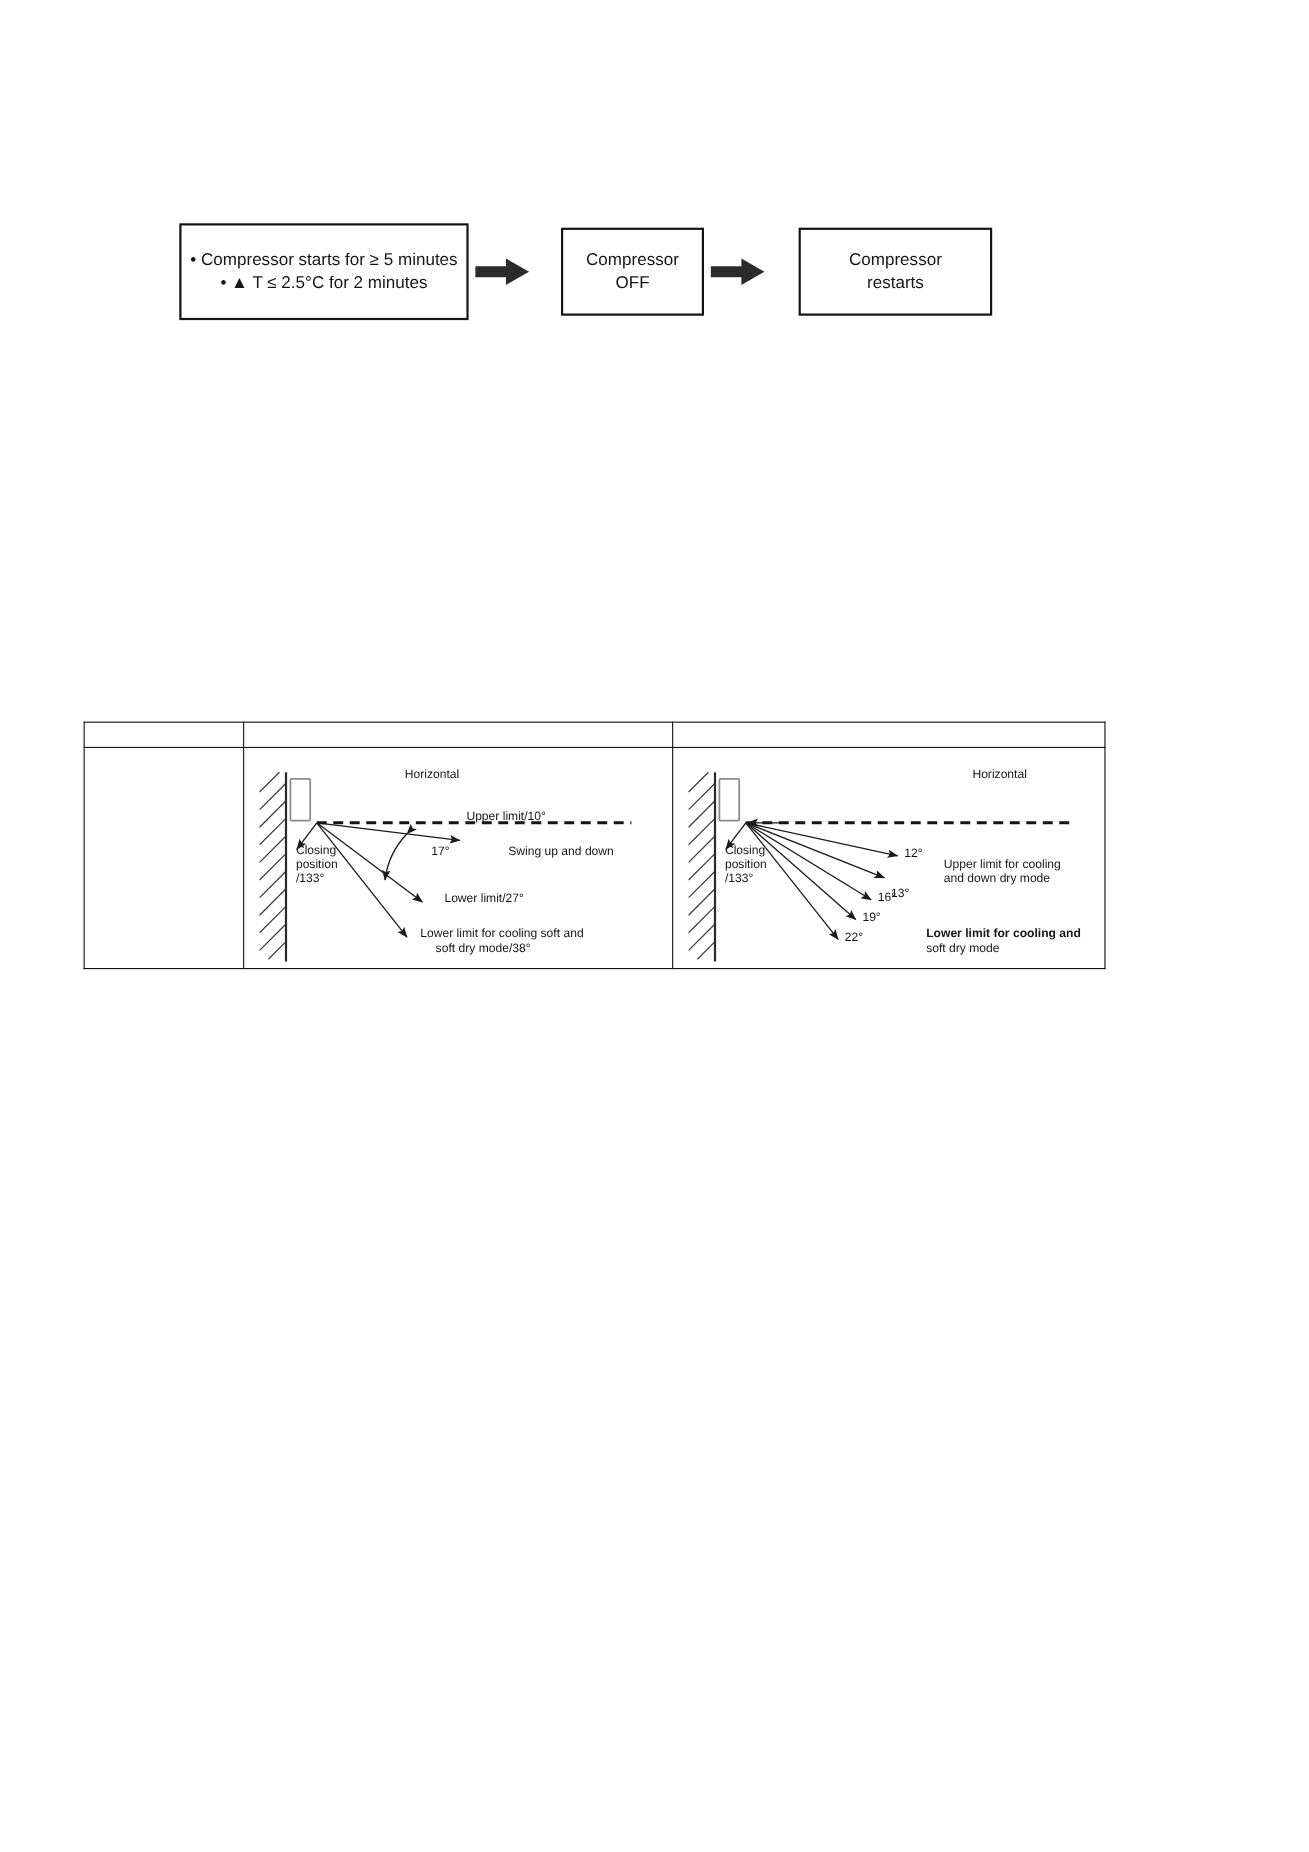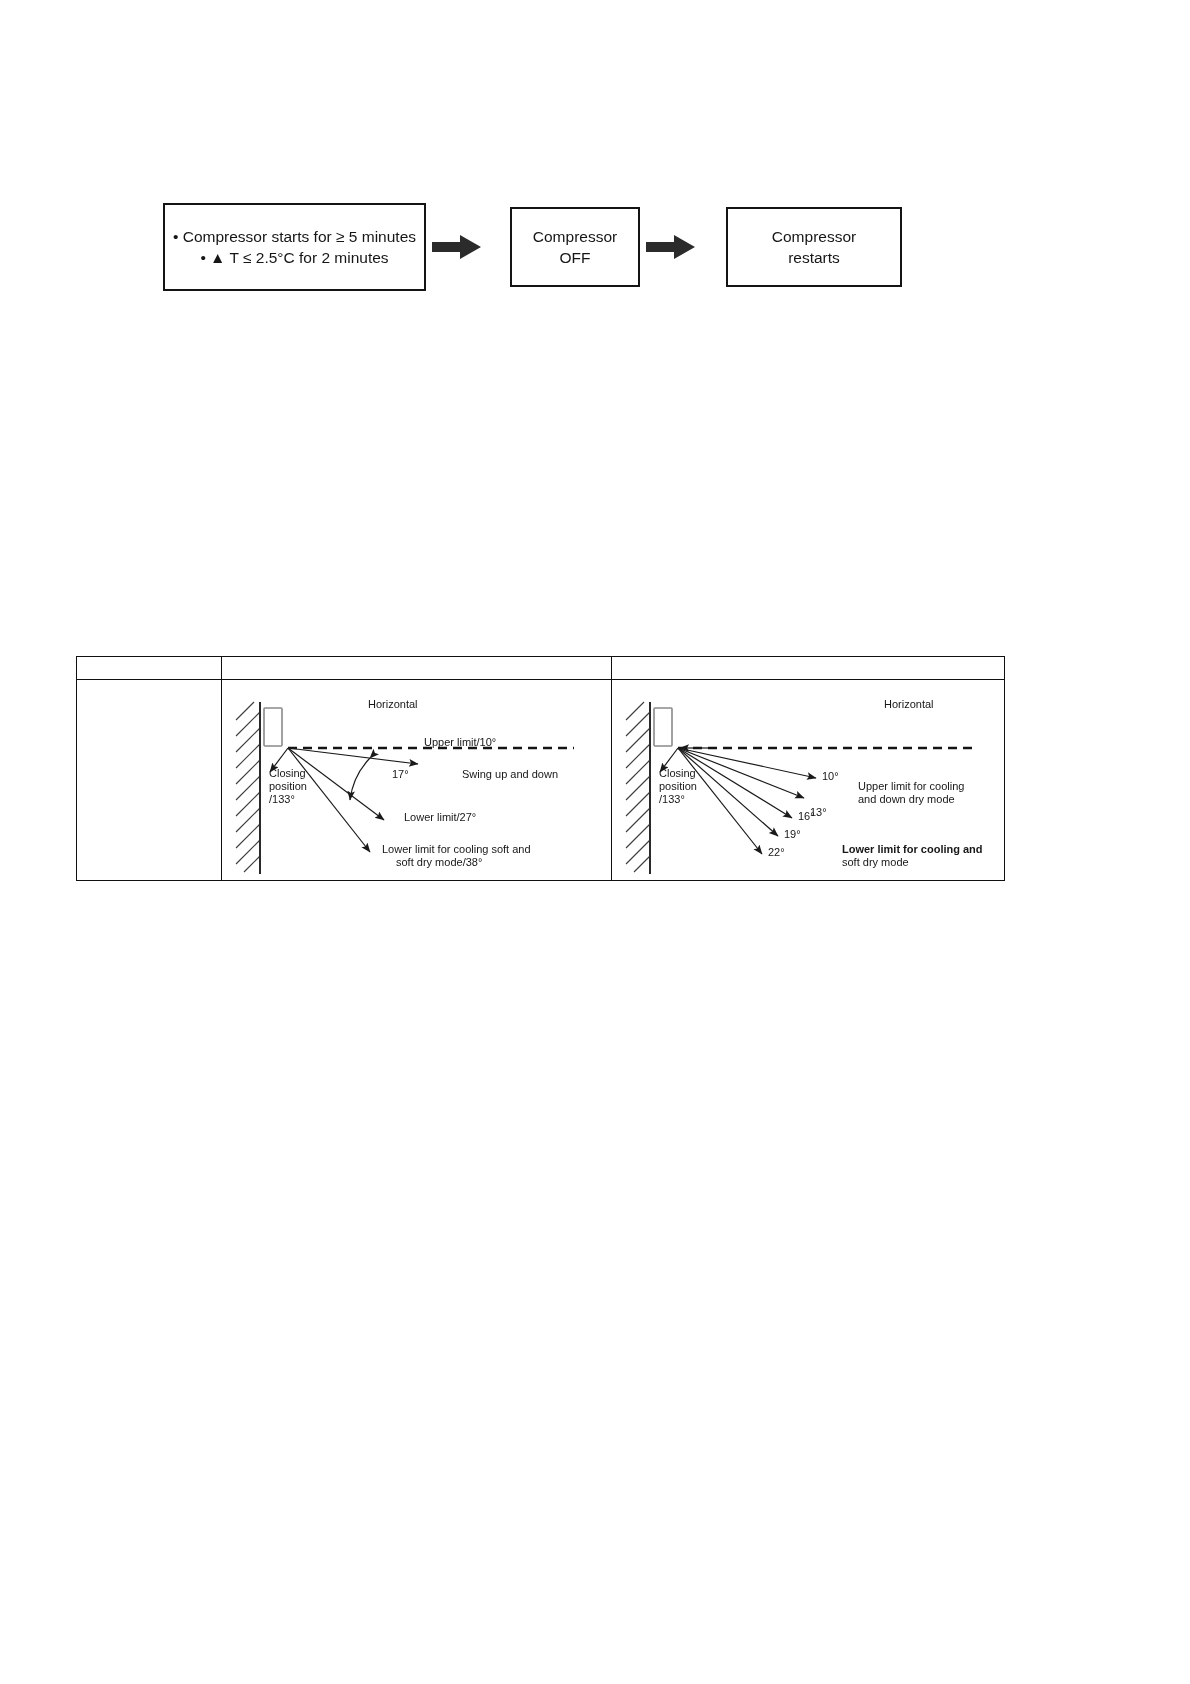--- a/index.html
+++ b/index.html
@@ -234,21 +234,21 @@
           <line x1="66" y1="68" x2="166" y2="156" stroke="#1a1a1a" stroke-width="1.2" marker-end="url(#ahR)"></line>
           <line x1="66" y1="68" x2="150" y2="174" stroke="#1a1a1a" stroke-width="1.2" marker-end="url(#ahR)"></line>
         </svg>
 
         <span class="lbl" style="left:272px; top:18px;">Horizontal</span>
 
         <span class="lbl" style="left:47px; top:87px;">Closing</span>
         <span class="lbl" style="left:47px; top:100px;">position</span>
         <span class="lbl" style="left:47px; top:113px;">/133°</span>
 
-        <span class="lbl" style="left:210px; top:90px;">10°</span>
+        <span class="lbl" style="left:210px; top:90px;">12°</span>
         <span class="lbl" style="left:198px; top:110px;margin-top:16px;">13°</span>
         <span class="lbl" style="left:186px; top:130px;">16°</span>
         <span class="lbl" style="left:172px; top:148px;">19°</span>
         <span class="lbl" style="left:156px; top:166px;">22°</span>
 
         <span class="lbl" style="left:246px; top:100px;">Upper limit for cooling</span>
         <span class="lbl" style="left:246px; top:113px;">and down dry mode</span>
 
         <span class="lbl" style="left:230px; top:163px;font-weight:bold;">Lower limit for cooling and</span>
         <span class="lbl" style="left:230px; top:176px;">soft dry mode</span>

